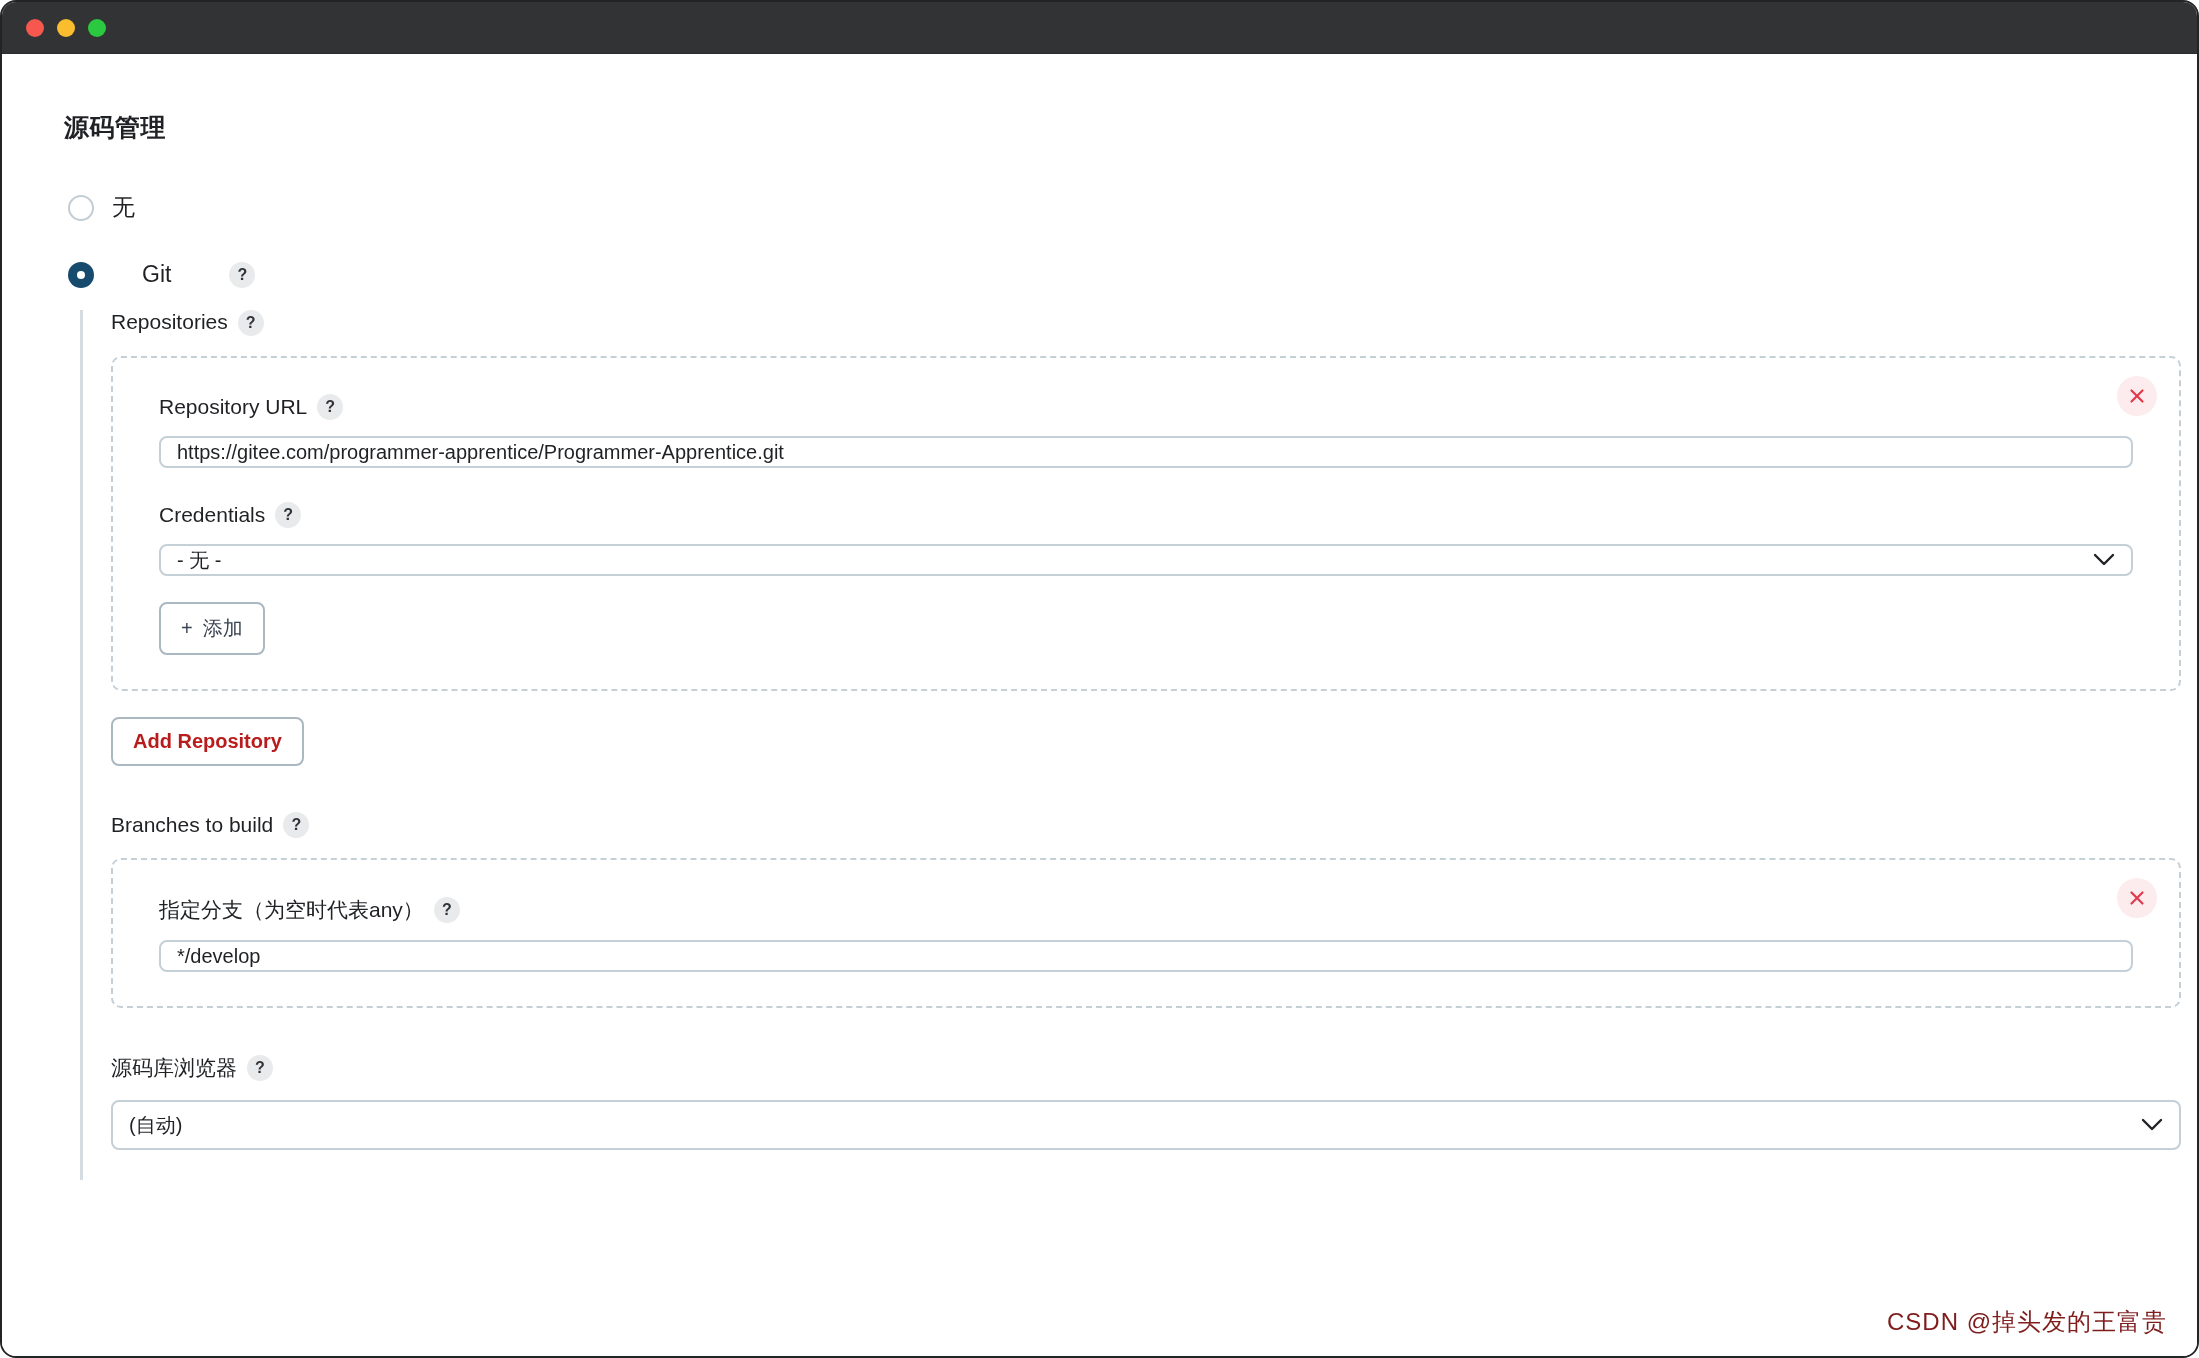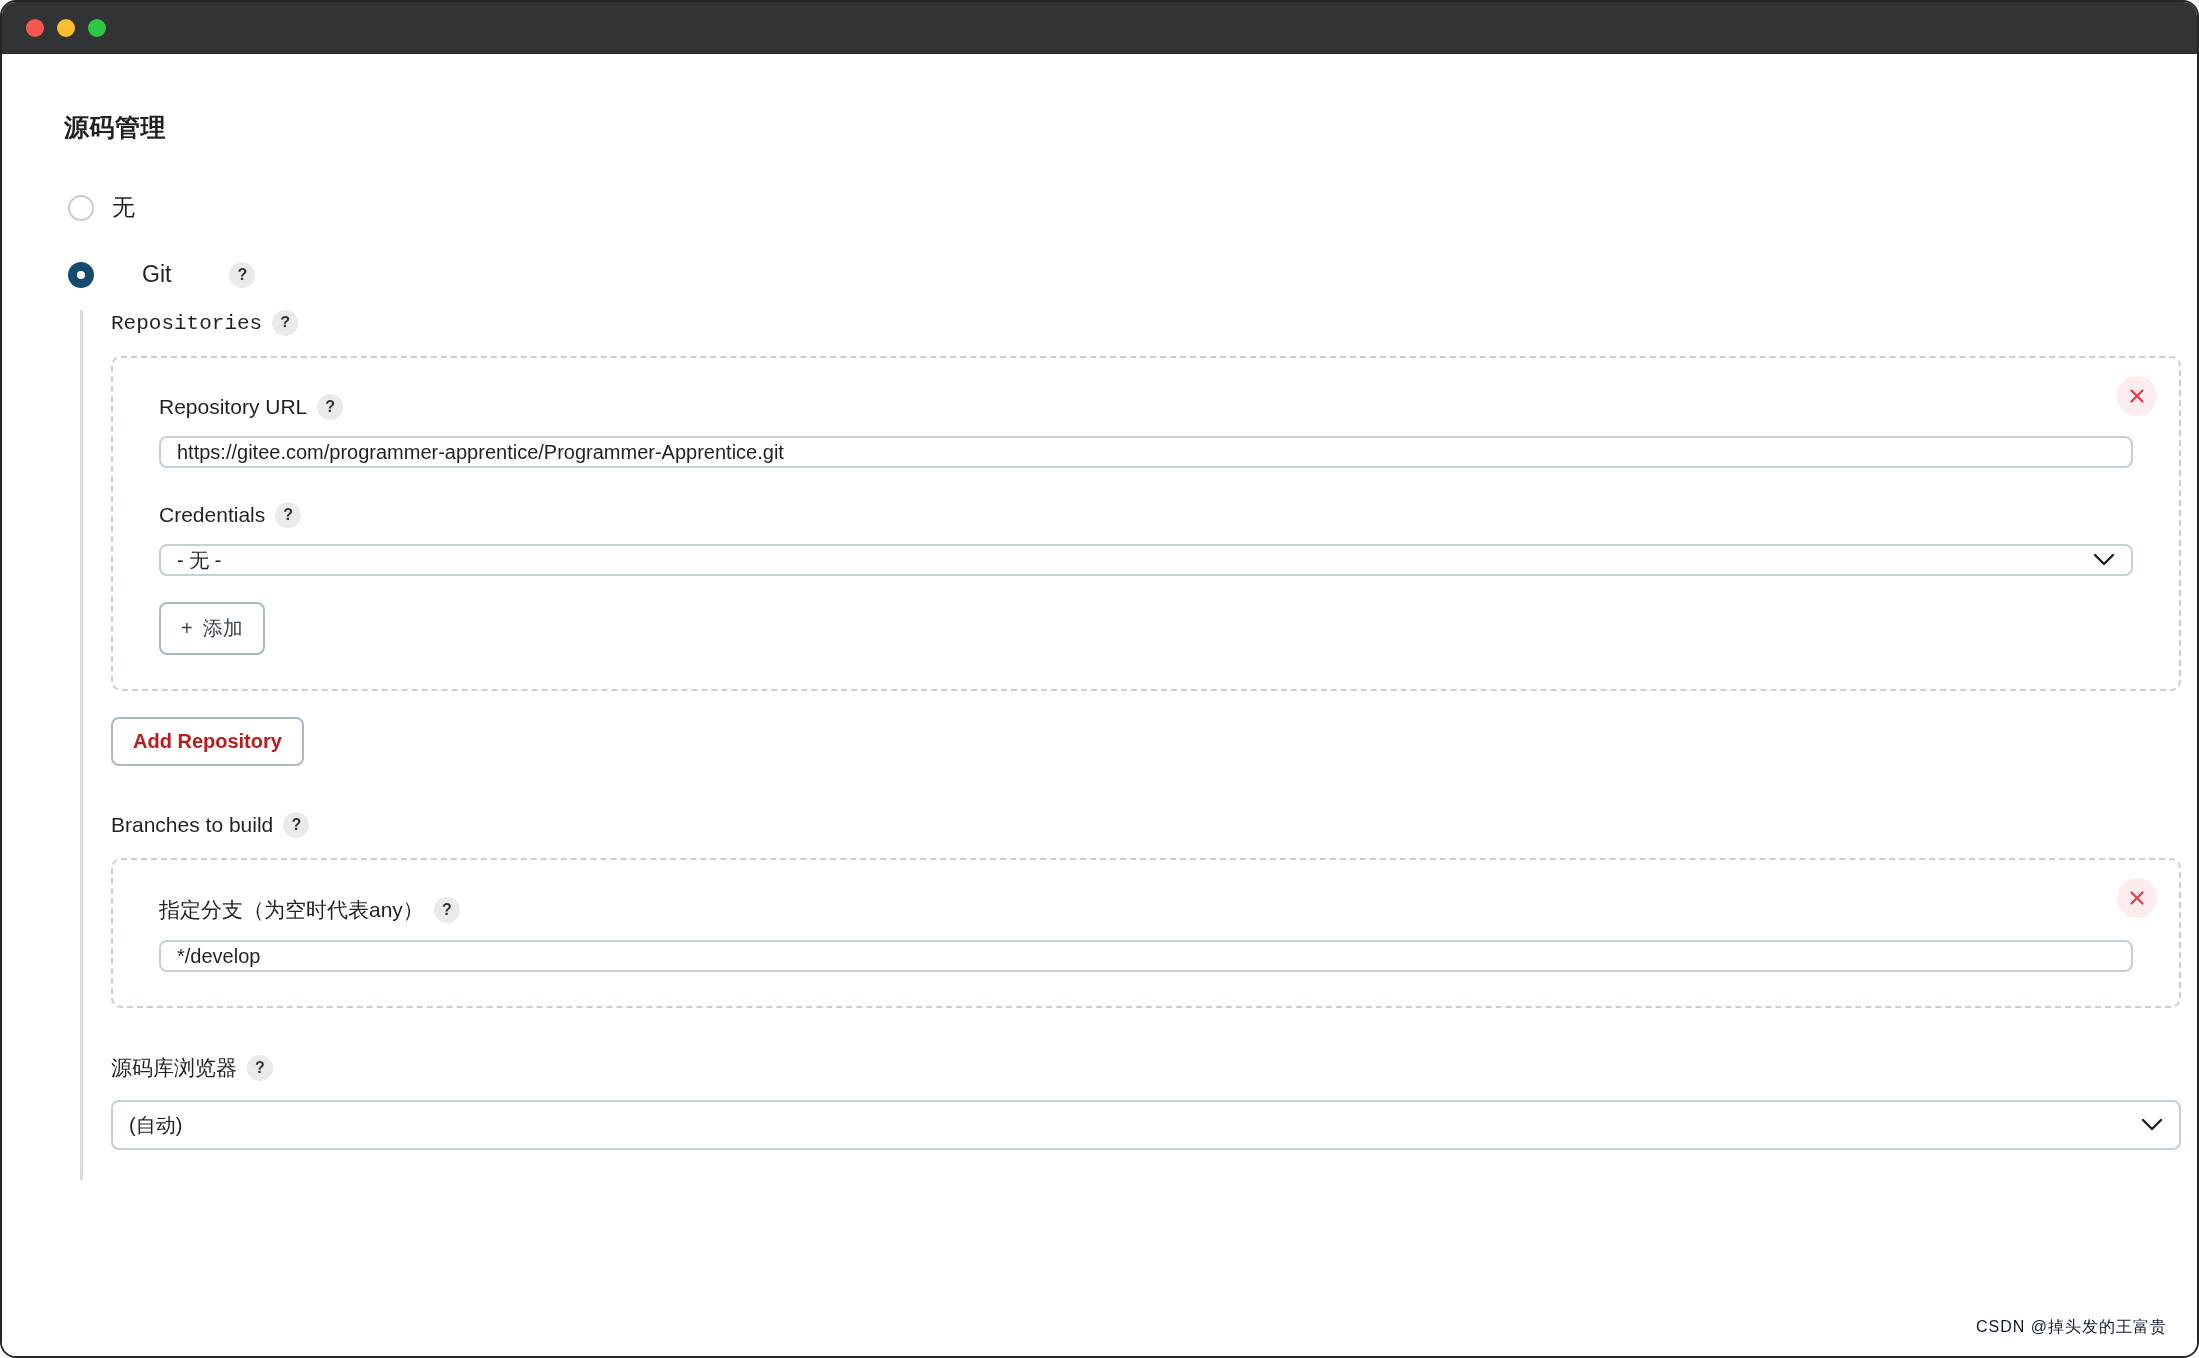--- a/index.html
+++ b/index.html
@@ -108,24 +108,23 @@
   .git-block {
     margin-left: 78px;
     margin-top: 22px;
     border-left: 3px solid #d5dde2;
     padding-left: 28px;
     padding-bottom: 30px;
   }
 
   .field-label {
     display: flex;
-    align-items: center;
+    align-items: flex-start;
     font-size: 21px;
     color: #1f2124;
-    font-family: Liberation Mono, monospace;
   }
 
   
   .dashed-box {
     position: relative;
     border: 2px dashed #c5cfd6;
     border-radius: 10px;
     margin-top: 20px;
     padding: 36px 24px 34px 24px;
     background: #fff;
@@ -224,22 +223,22 @@
     width: 100%;
     margin: 0;
     height: 50px;
     padding-right: 52px;
   }
 
   .watermark {
     position: absolute;
     right: 30px;
     bottom: 18px;
-    font-size: 16px;
-    color: #0f172a;
+    font-size: 24px;
+    color: #7f1d1d;
     letter-spacing: 1px;
     user-select: none;
   }
 </style>
 </head>
 <body>
 
 <div class="window">
 
   <div class="titlebar">

